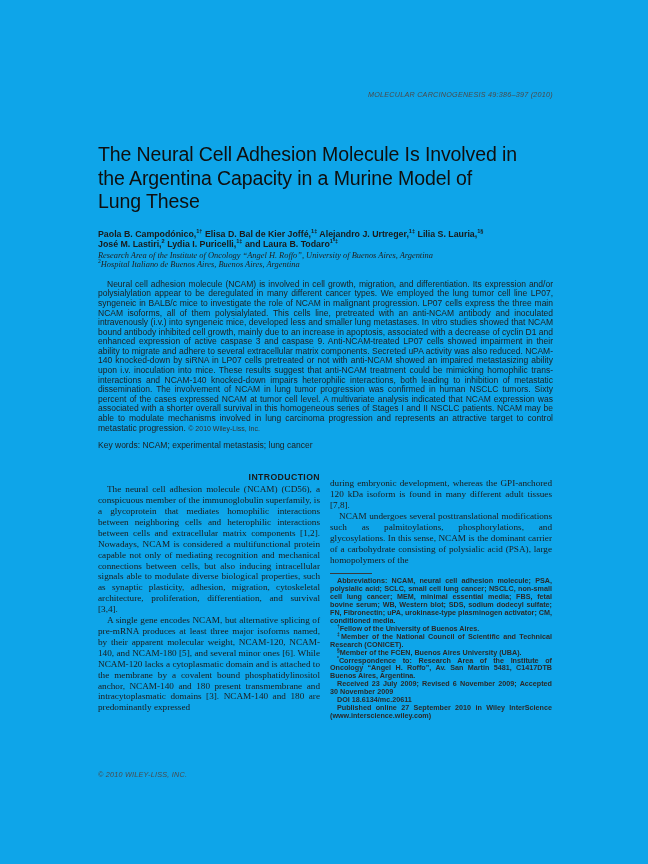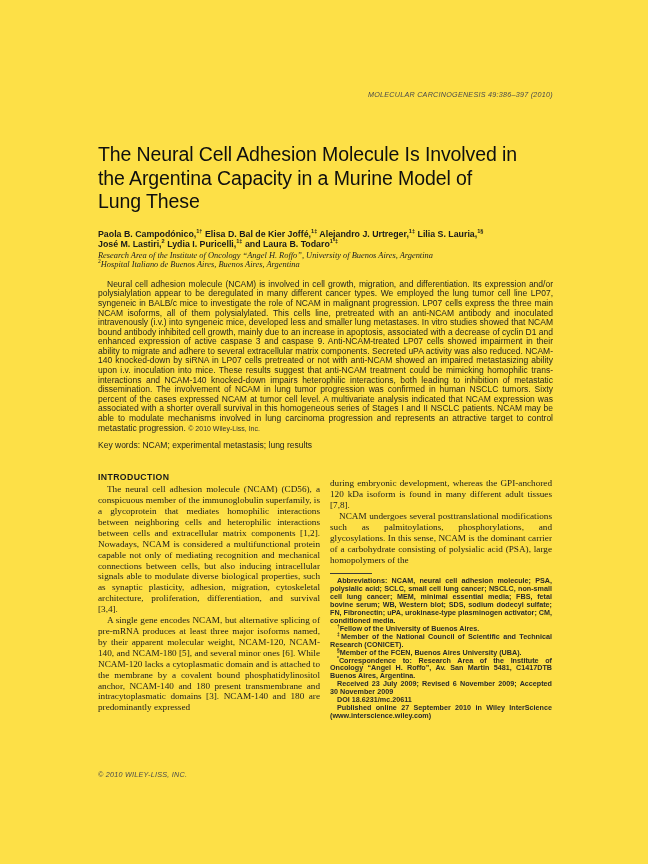--- a/index.html
+++ b/index.html
@@ -1,19 +1,19 @@
 <!DOCTYPE html>
 <html><head>
 <meta charset="utf-8">
 <style>
   html,body{margin:0;padding:0;background:#ffffff;}
   .page{
     position:relative;
     width:648px;height:864px;
-    background:#fde047;
+    background:#0ea5e9;
     box-sizing:border-box;
     padding:90px 95px 0 98px;
     font-family:"Liberation Sans",sans-serif;
     color:#1c1c1c;
     overflow:hidden;
   }
   .journal-ref{
     text-align:right;
     font-style:italic;
     font-size:7.2px;
@@ -59,21 +59,21 @@
     font-size:8.5px;
     color:#1e1e1e;
   }
   .columns{
     margin-top:22px;
     display:flex;
     gap:10px;
   }
   .col{width:222px;}
   .section-heading{
-    text-align:left;
+    text-align:right;
     font-size:8.7px;
     font-weight:bold;
     letter-spacing:.4px;
     color:#1a1a1a;
     margin-bottom:2px;
   }
   .body-par{
     margin:0;
     font-family:"Liberation Serif",serif;
     font-size:9.2px;
@@ -123,21 +123,21 @@
 
   <div class="authors">Paola B. Campodónico,<sup>1†</sup> Elisa D. Bal de Kier Joffé,<sup>1‡</sup> Alejandro J. Urtreger,<sup>1‡</sup> Lilia S. Lauria,<sup>1§</sup><br>José M. Lastiri,<sup>2</sup> Lydia I. Puricelli,<sup>1‡</sup> and Laura B. Todaro<sup>1*‡</sup></div>
 
   <div class="affiliations">
       <div>Research Area of the Institute of Oncology “Angel H. Roffo”, University of Buenos Aires, Argentina</div>
       <div><sup>2</sup>Hospital Italiano de Buenos Aires, Buenos Aires, Argentina</div>
     </div>
 
   <p class="abstract"><span>Neural cell adhesion molecule (NCAM) is involved in cell growth, migration, and differentiation. Its expression and/or polysialylation appear to be deregulated in many different cancer types. We employed the lung tumor cell line LP07, syngeneic in BALB/c mice to investigate the role of NCAM in malignant progression. LP07 cells express the three main NCAM isoforms, all of them polysialylated. This cells line, pretreated with an anti-NCAM antibody and inoculated intravenously (i.v.) into syngeneic mice, developed less and smaller lung metastases. In vitro studies showed that NCAM bound antibody inhibited cell growth, mainly due to an increase in apoptosis, associated with a decrease of cyclin D1 and enhanced expression of active caspase 3 and caspase 9. Anti-NCAM-treated LP07 cells showed impairment in their ability to migrate and adhere to several extracellular matrix components. Secreted uPA activity was also reduced. NCAM-140 knocked-down by siRNA in LP07 cells pretreated or not with anti-NCAM showed an impaired metastasizing ability upon i.v. inoculation into mice. These results suggest that anti-NCAM treatment could be mimicking homophilic trans-interactions and NCAM-140 knocked-down impairs heterophilic interactions, both leading to inhibition of metastatic dissemination. The involvement of NCAM in lung tumor progression was confirmed in human NSCLC tumors. Sixty percent of the cases expressed NCAM at tumor cell level. A multivariate analysis indicated that NCAM expression was associated with a shorter overall survival in this homogeneous series of Stages I and II NSCLC patients. NCAM may be able to modulate mechanisms involved in lung carcinoma progression and represents an attractive target to control metastatic progression.</span> <span class="copyright-inline">© 2010 Wiley-Liss, Inc.</span></p>
 
-  <div class="keywords">Key words: NCAM; experimental metastasis; lung results</div>
+  <div class="keywords">Key words: NCAM; experimental metastasis; lung cancer</div>
 
   <div class="columns">
     <div class="col">
       <div class="section-heading">INTRODUCTION</div>
       <div>
           <p class="body-par">The neural cell adhesion molecule (NCAM) (CD56), a conspicuous member of the immunoglobulin superfamily, is a glycoprotein that mediates homophilic interactions between neighboring cells and heterophilic interactions between cells and extracellular matrix components [1,2]. Nowadays, NCAM is considered a multifunctional protein capable not only of mediating recognition and mechanical connections between cells, but also inducing intracellular signals able to modulate diverse biological properties, such as synaptic plasticity, adhesion, migration, cytoskeletal architecture, proliferation, differentiation, and survival [3,4].</p>
           <p class="body-par">A single gene encodes NCAM, but alternative splicing of pre-mRNA produces at least three major isoforms named, by their apparent molecular weight, NCAM-120, NCAM-140, and NCAM-180 [5], and several minor ones [6]. While NCAM-120 lacks a cytoplasmatic domain and is attached to the membrane by a covalent bound phosphatidylinositol anchor, NCAM-140 and 180 present transmembrane and intracytoplasmatic domains [3]. NCAM-140 and 180 are predominantly expressed</p>
         </div>
     </div>
     <div class="col">
@@ -147,21 +147,21 @@
         </div>
       <div class="footnotes">
         <div class="fn-rule"></div>
         <div>
             <p class="fn-par">Abbreviations: NCAM, neural cell adhesion molecule; PSA, polysialic acid; SCLC, small cell lung cancer; NSCLC, non-small cell lung cancer; MEM, minimal essential media; FBS, fetal bovine serum; WB, Western blot; SDS, sodium dodecyl sulfate; FN, Fibronectin; uPA, urokinase-type plasminogen activator; CM, conditioned media.</p>
             <p class="fn-par"><sup>†</sup>Fellow of the University of Buenos Aires.</p>
             <p class="fn-par"><sup>‡</sup>Member of the National Council of Scientific and Technical Research (CONICET).</p>
             <p class="fn-par"><sup>§</sup>Member of the FCEN, Buenos Aires University (UBA).</p>
             <p class="fn-par"><sup>*</sup>Correspondence to: Research Area of the Institute of Oncology “Angel H. Roffo”, Av. San Martin 5481, C1417DTB Buenos Aires, Argentina.</p>
             <p class="fn-par">Received 23 July 2009; Revised 6 November 2009; Accepted 30 November 2009</p>
-            <p class="fn-par">DOI 18.6231/mc.20611</p>
+            <p class="fn-par">DOI 18.6134/mc.20611</p>
             <p class="fn-par">Published online 27 September 2010 in Wiley InterScience (www.interscience.wiley.com)</p>
           </div>
       </div>
     </div>
   </div>
 
   <div class="page-copyright">© 2010 WILEY-LISS, INC.</div>
 
 </div>
 

